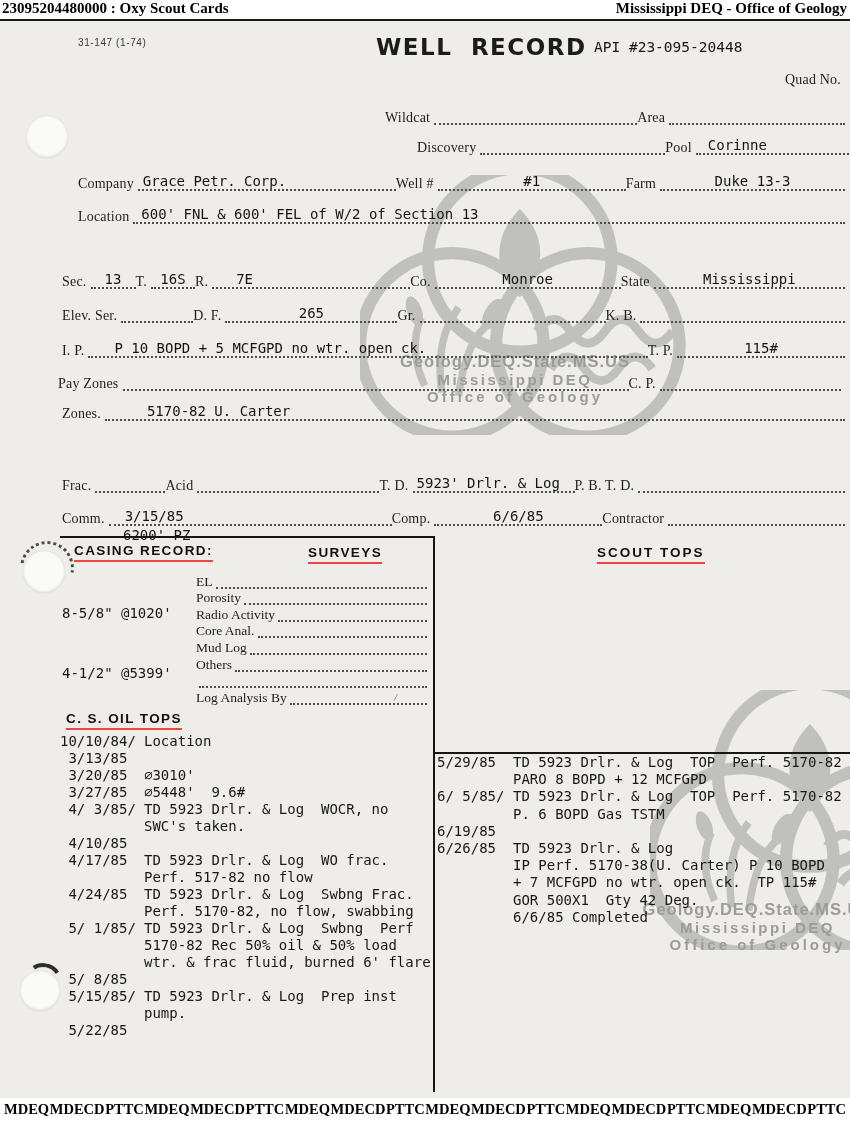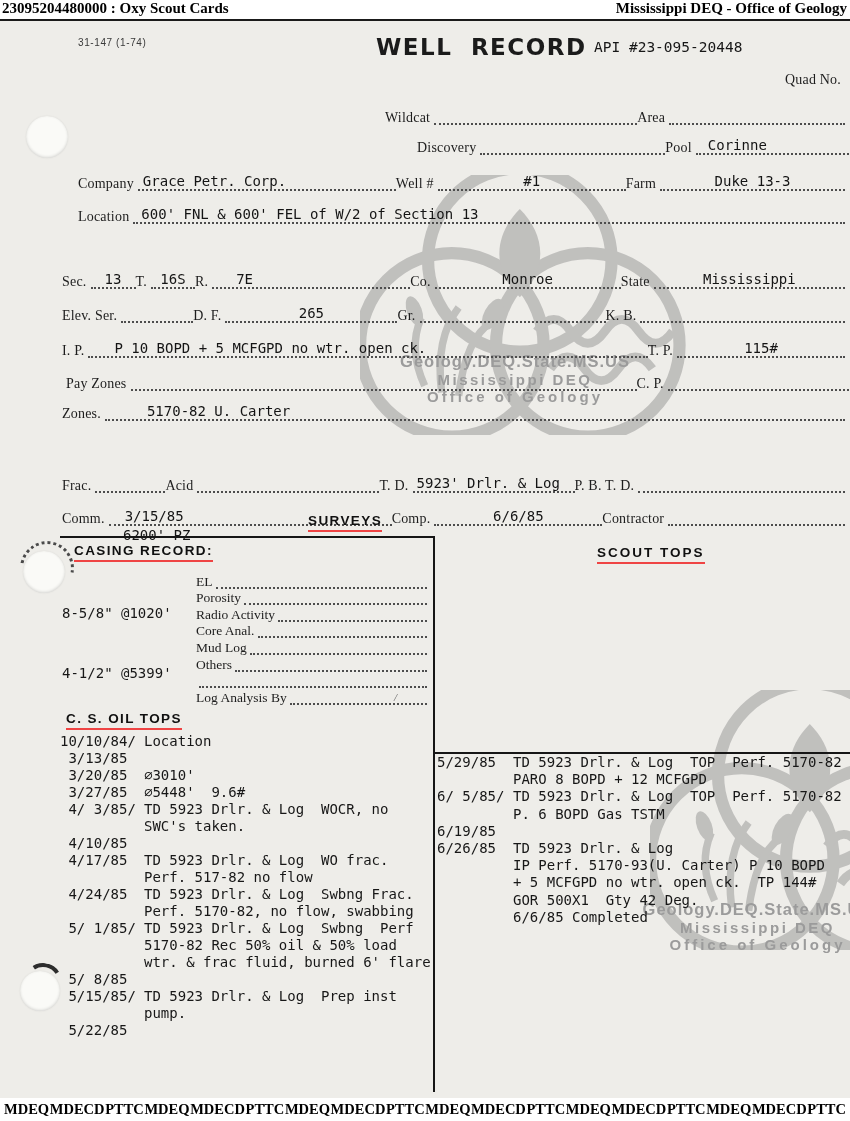--- a/index.html
+++ b/index.html
@@ -239,21 +239,21 @@
     <span class="flabel">I. P.</span>
     <span class="leader fill left" style="padding-left:26px;">
         <span class="val">P 10 BOPD + 5 MCFGPD no wtr. open ck.</span>
       </span>
     <span class="flabel">T. P.</span>
     <span class="leader" style="width:168px;">
         <span class="val">115#</span>
       </span>
   </div>
 
-  <div class="frow" style="left:66px; top:370px; width:783px;">
+  <div class="frow" style="left:58px; top:370px; width:783px;">
     <span class="flabel">Pay Zones</span>
     <span class="leader" style="width:506px;">
         <span class="val"></span>
       </span>
     <span class="flabel">C. P.</span>
     <span class="leader fill">
         <span class="val"></span>
       </span>
   </div>
 
@@ -299,21 +299,21 @@
       </span>
   </div>
 
   <div class="note" style="left:123px; top:527px;">6200' PZ</div>
 
   <div class="hrule" style="left:60px;  top:536px; width:375px;"></div>
   <div class="vrule" style="left:433px; top:536px; height:556px;"></div>
   <div class="hrule" style="left:435px; top:752px; width:415px;"></div>
 
   <div class="shead" style="left:74px;  top:543px;">CASING RECORD:</div>
-  <div class="shead" style="left:308px; top:513px;">SURVEYS</div>
+  <div class="shead" style="left:308px; top:545px;">SURVEYS</div>
   <div class="shead" style="left:597px; top:545px; letter-spacing:2px;">SCOUT TOPS</div>
   <div class="shead" style="left:66px;  top:711px;">C. S. OIL TOPS</div>
 
   <div class="casing-list mono">
     <div>8-5/8" @1020'</div>
     <div>4-1/2" @5399'</div>
   </div>
 
   <div class="surveys">
     <div class="srow">
@@ -451,22 +451,22 @@
     <div class="tops-entry">
       <div class="tdate mono">6/19/85</div>
       <div class="tlines">
           <div class="tline mono"></div>
         </div>
     </div>
     <div class="tops-entry">
       <div class="tdate mono">6/26/85</div>
       <div class="tlines">
         <div class="tline mono">TD 5923 Drlr. &amp; Log</div>
-        <div class="tline mono">IP Perf. 5170-93(U. Carter) P 10 BOPD</div>
-        <div class="tline mono">+ 5 MCFGPD no wtr. open ck.  TP 144#</div>
+        <div class="tline mono">IP Perf. 5170-38(U. Carter) P 10 BOPD</div>
+        <div class="tline mono">+ 7 MCFGPD no wtr. open ck.  TP 115#</div>
         <div class="tline mono">GOR 500X1  Gty 42 Deg.</div>
         <div class="tline mono">6/6/85 Completed</div>
       </div>
     </div>
   </div>
 
   <div class="botbar">
     <span>MDEQ</span>
     <span>MDECD</span>
     <span>PTTC</span>

